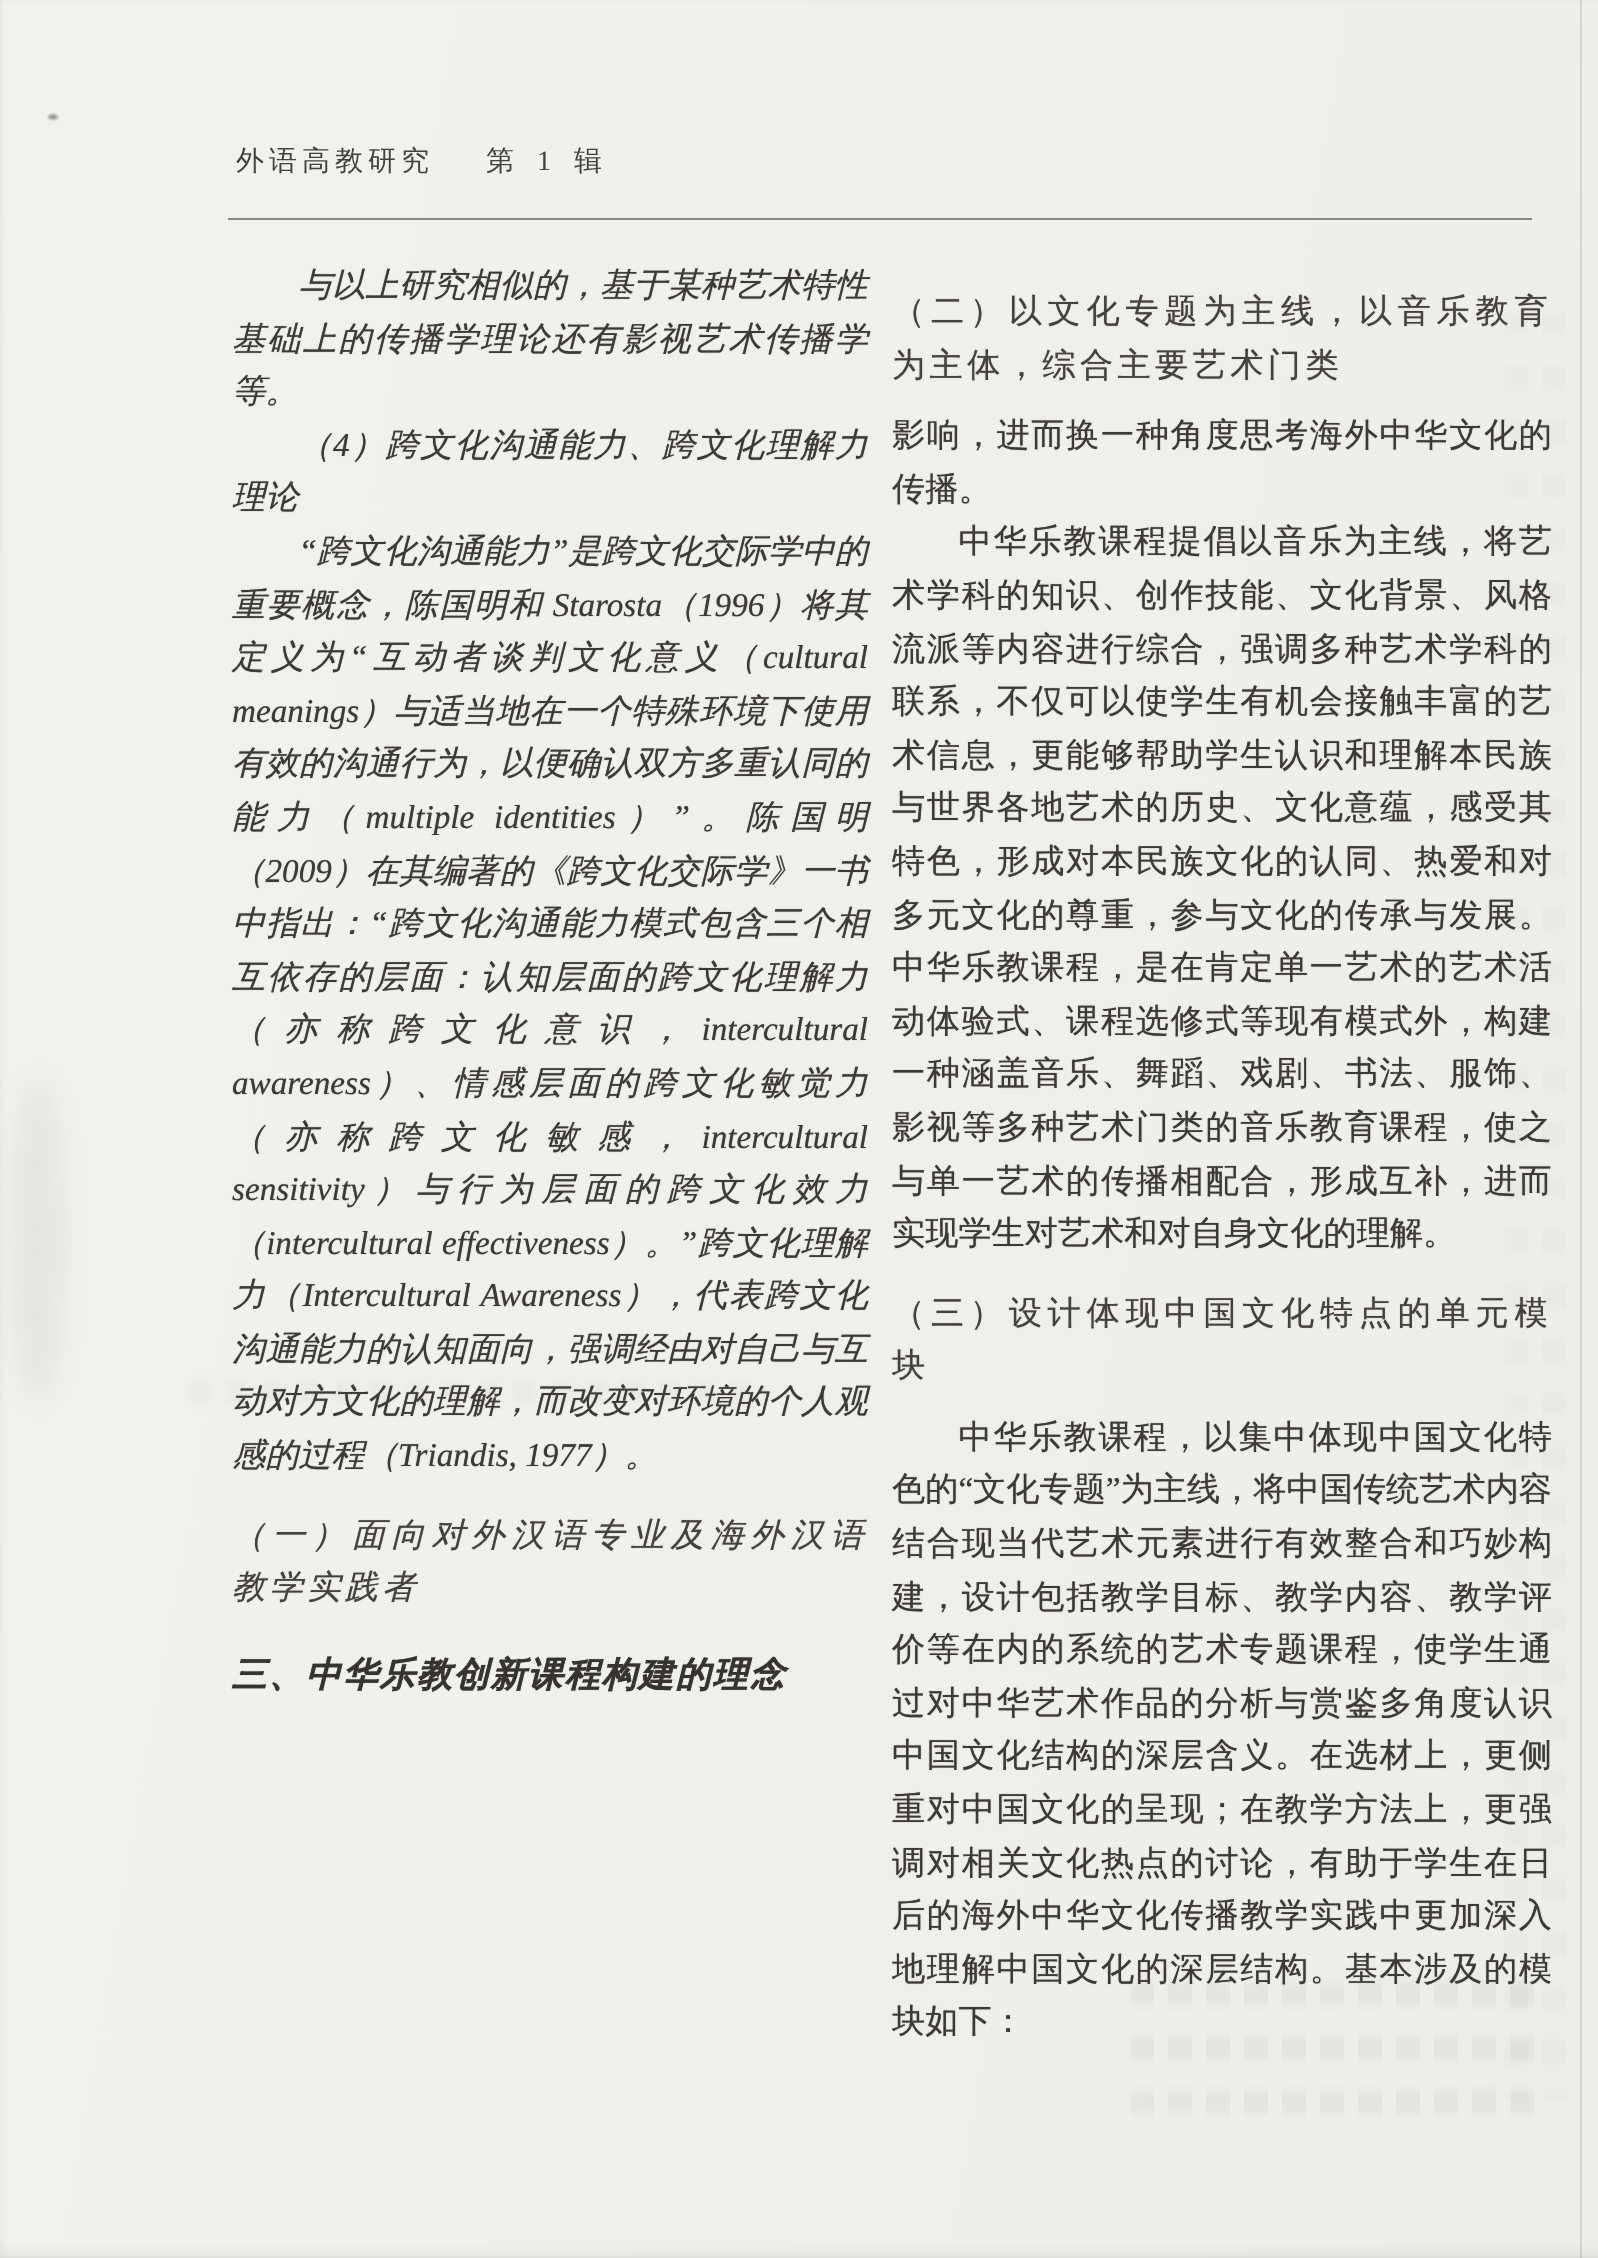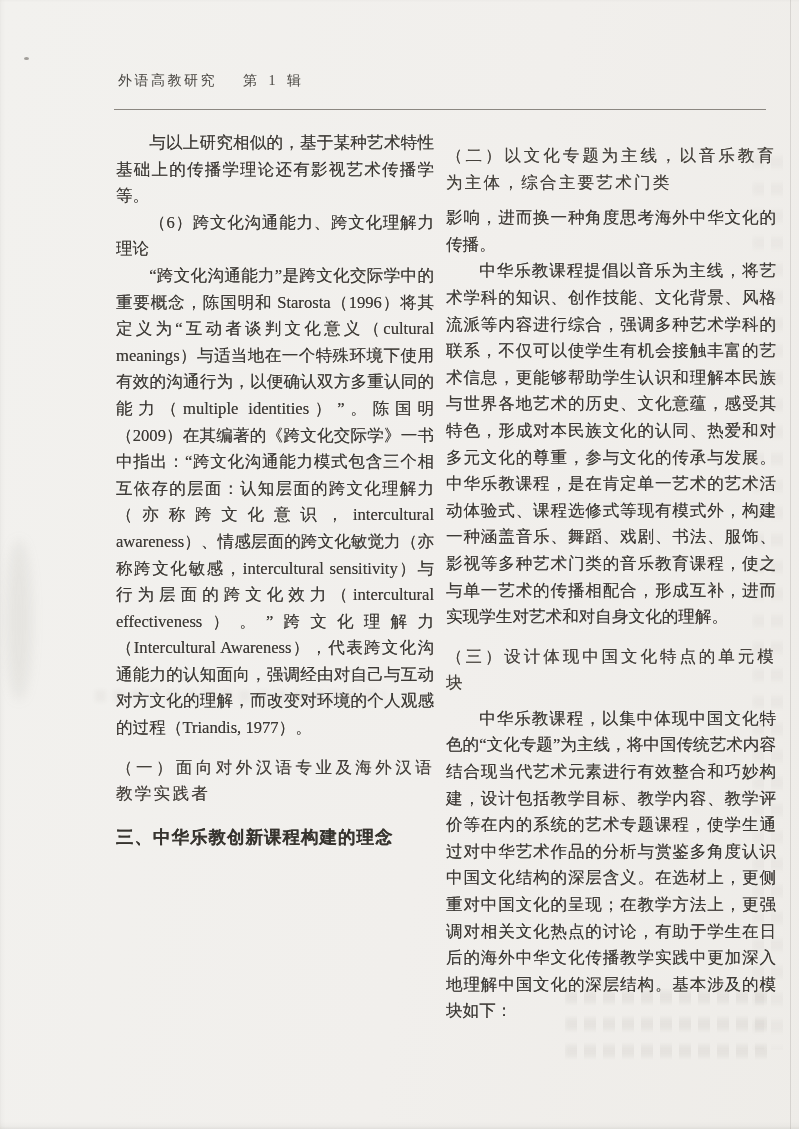--- a/index.html
+++ b/index.html
@@ -27,21 +27,21 @@
   .running-head .issue{margin-left:26px;letter-spacing:4px;}
   .head-rule{
     position:absolute;left:78px;top:109px;width:652px;height:1px;
     background:#8b8781;border:none;margin:0;
   }
   .columns{
     position:absolute;left:80px;top:130px;
     display:flex;gap:12px;
   }
   .col{font-size:16.6px;line-height:26.6px;text-align:justify;}
-  .col-left{width:318px;}
+  .col-left{width:318px;font-style:italic;}
   .col-right{width:330px;}
   .para{margin:0;text-indent:2em;
     text-shadow:0 0 .5px rgba(75,70,64,.75);}
   .para.no-indent{text-indent:0;}
   .section-heading{
     font-family:"Liberation Sans","DejaVu Sans",sans-serif;
     font-weight:bold;font-size:17.5px;letter-spacing:1px;
     color:#37342f;margin:16px 0 12px 0;text-indent:0;
     text-shadow:0 0 .4px rgba(55,52,47,.8);
   }
@@ -78,21 +78,21 @@
     <div class="running-head">
       <span>外语高教研究</span><span class="issue">第 1 辑</span>
     </div>
 
     <hr class="head-rule">
 
     <div class="columns">
 
       <div class="col col-left">
         <p class="para">与以上研究相似的，基于某种艺术特性基础上的传播学理论还有影视艺术传播学等。</p>
-        <p class="para">（6）跨文化沟通能力、跨文化理解力理论</p>
+        <p class="para">（4）跨文化沟通能力、跨文化理解力理论</p>
         <p class="para">“跨文化沟通能力”是跨文化交际学中的重要概念，陈国明和 Starosta（1996）将其定义为“互动者谈判文化意义（cultural meanings）与适当地在一个特殊环境下使用有效的沟通行为，以便确认双方多重认同的能力（multiple identities）”。陈国明（2009）在其编著的《跨文化交际学》一书中指出：“跨文化沟通能力模式包含三个相互依存的层面：认知层面的跨文化理解力（亦称跨文化意识，intercultural awareness）、情感层面的跨文化敏觉力（亦称跨文化敏感，intercultural sensitivity）与行为层面的跨文化效力（intercultural effectiveness）。”跨文化理解力（Intercultural Awareness），代表跨文化沟通能力的认知面向，强调经由对自己与互动对方文化的理解，而改变对环境的个人观感的过程（Triandis, 1977）。</p>
         <p class="para subheading">（一）面向对外汉语专业及海外汉语教学实践者</p>
         <p class="para section-heading">三、中华乐教创新课程构建的理念</p>
       </div>
 
       <div class="col col-right">
         <p class="para subheading">（二）以文化专题为主线，以音乐教育为主体，综合主要艺术门类</p>
         <p class="para no-indent">影响，进而换一种角度思考海外中华文化的传播。</p>
         <p class="para">中华乐教课程提倡以音乐为主线，将艺术学科的知识、创作技能、文化背景、风格流派等内容进行综合，强调多种艺术学科的联系，不仅可以使学生有机会接触丰富的艺术信息，更能够帮助学生认识和理解本民族与世界各地艺术的历史、文化意蕴，感受其特色，形成对本民族文化的认同、热爱和对多元文化的尊重，参与文化的传承与发展。中华乐教课程，是在肯定单一艺术的艺术活动体验式、课程选修式等现有模式外，构建一种涵盖音乐、舞蹈、戏剧、书法、服饰、影视等多种艺术门类的音乐教育课程，使之与单一艺术的传播相配合，形成互补，进而实现学生对艺术和对自身文化的理解。</p>
         <p class="para subheading">（三）设计体现中国文化特点的单元模块</p>

